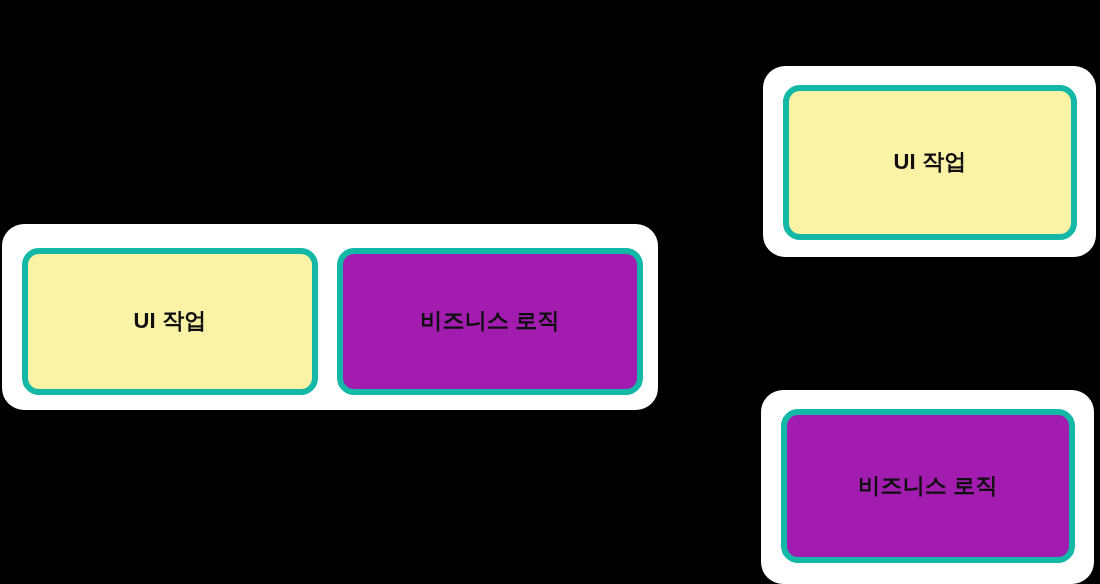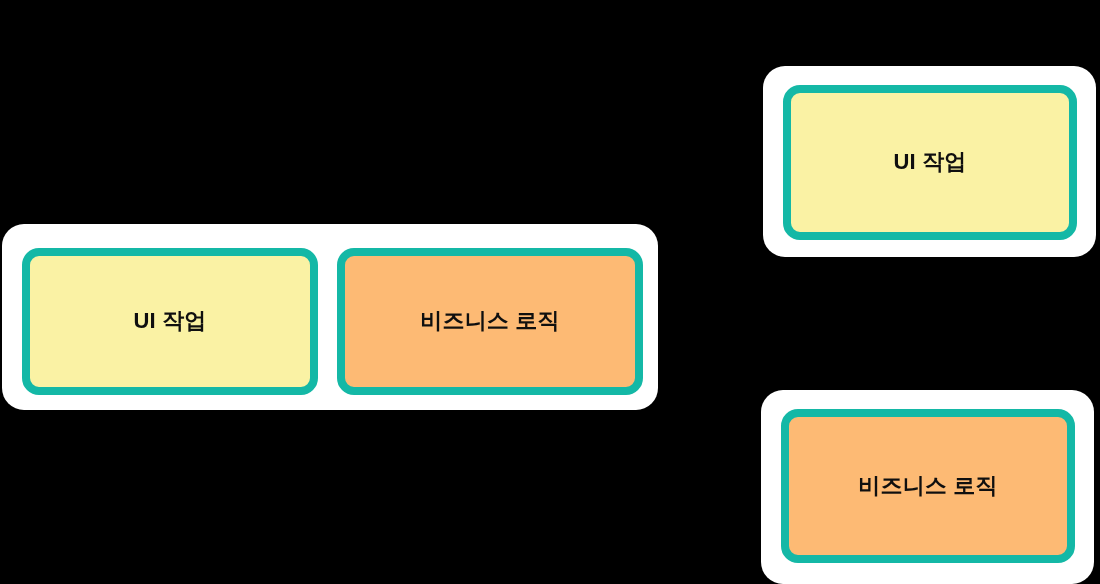--- a/index.html
+++ b/index.html
@@ -21,37 +21,37 @@
     position: absolute;
     background: #ffffff;
     border-radius: 22px;
     box-sizing: border-box;
   }
 
   
   .node {
     position: absolute;
     box-sizing: border-box;
-    border: 8px solid #14b8a6;
+    border: 6px solid #14b8a6;
     border-radius: 17px;
     display: flex;
     align-items: center;
     justify-content: center;
     text-align: center;
   }
   .node-label {
     font-size: 22px;
     font-weight: bold;
     color: #0f0f0f;
     letter-spacing: 0.2px;
     line-height: 1.2;
     white-space: nowrap;
   }
   .fill-yellow { background: #faf2a4; }
-  .fill-blue   { background: #fdba74; }
+  .fill-blue   { background: #a21caf; }
 
   
   #group-left      { left: 2px;  top: 224px; width: 656px; height: 186px; }
   #node-left-ui    { left: 20px; top: 24px;  width: 296px; height: 147px; }
   #node-left-logic { left: 335px;top: 24px;  width: 306px; height: 147px; }
 
   
   #group-tr        { left: 763px; top: 66px;  width: 333px; height: 191px; }
   #node-tr-ui      { left: 20px;  top: 19px;  width: 294px; height: 155px; }
 

